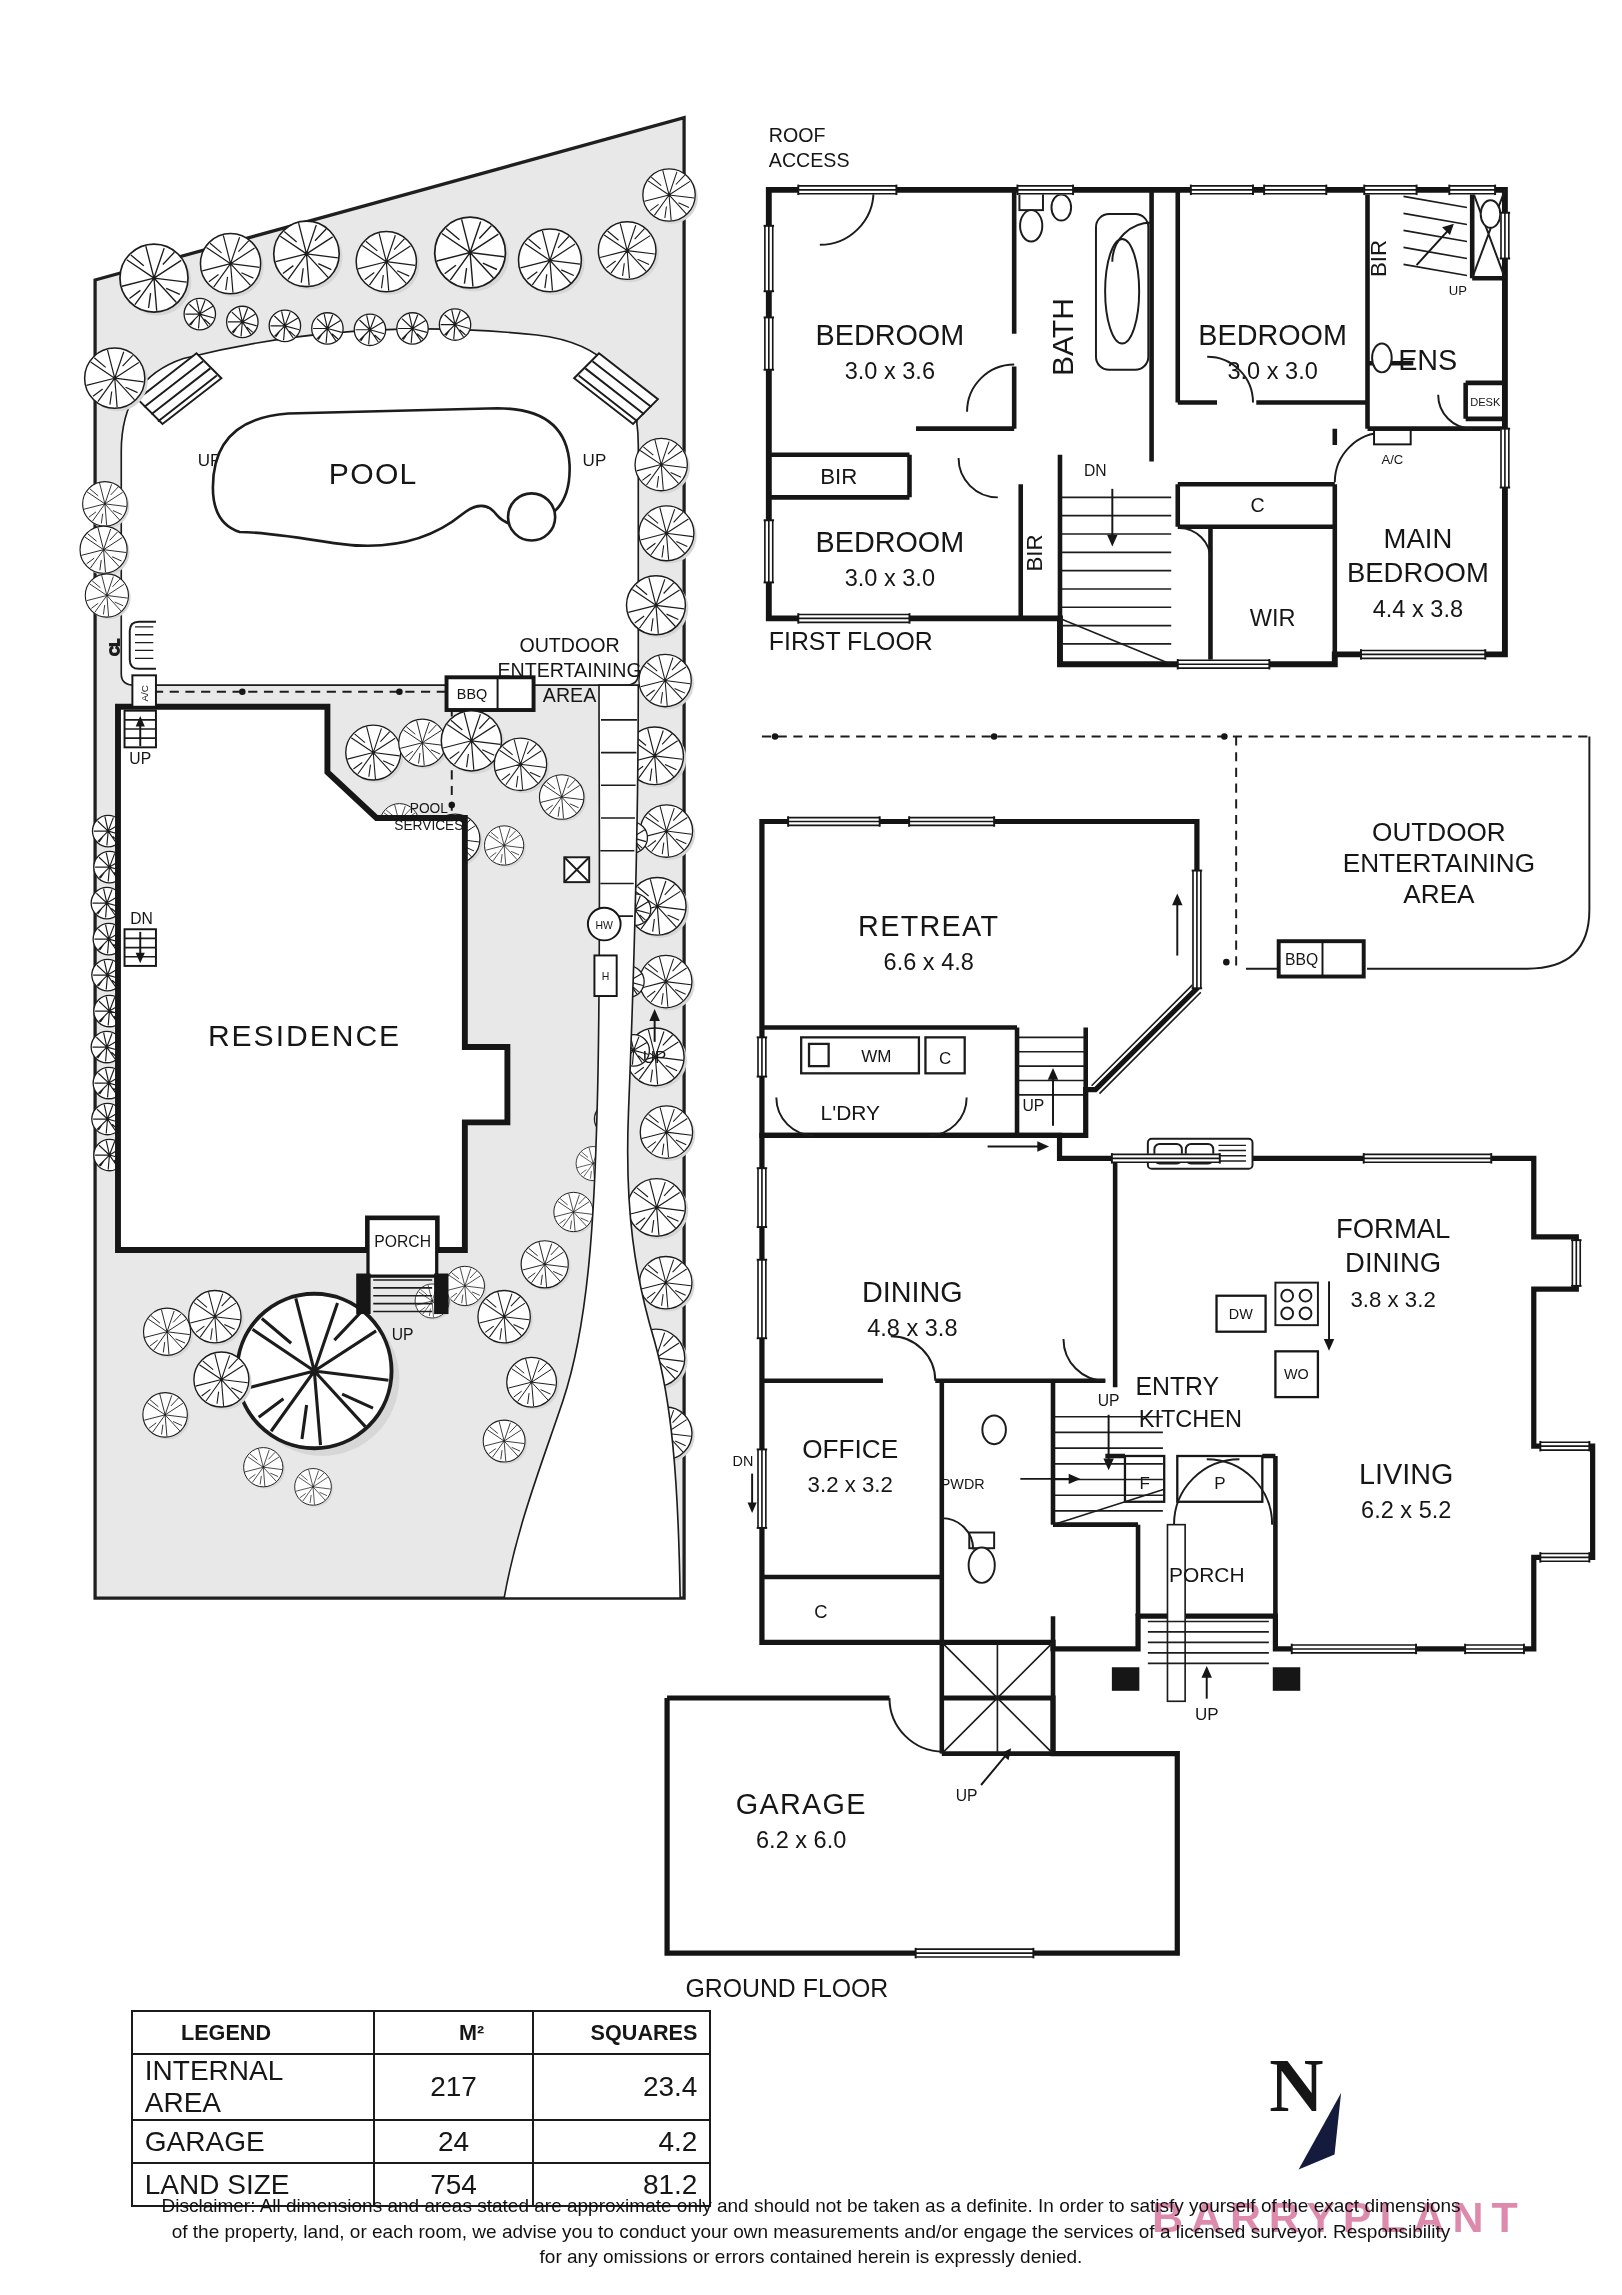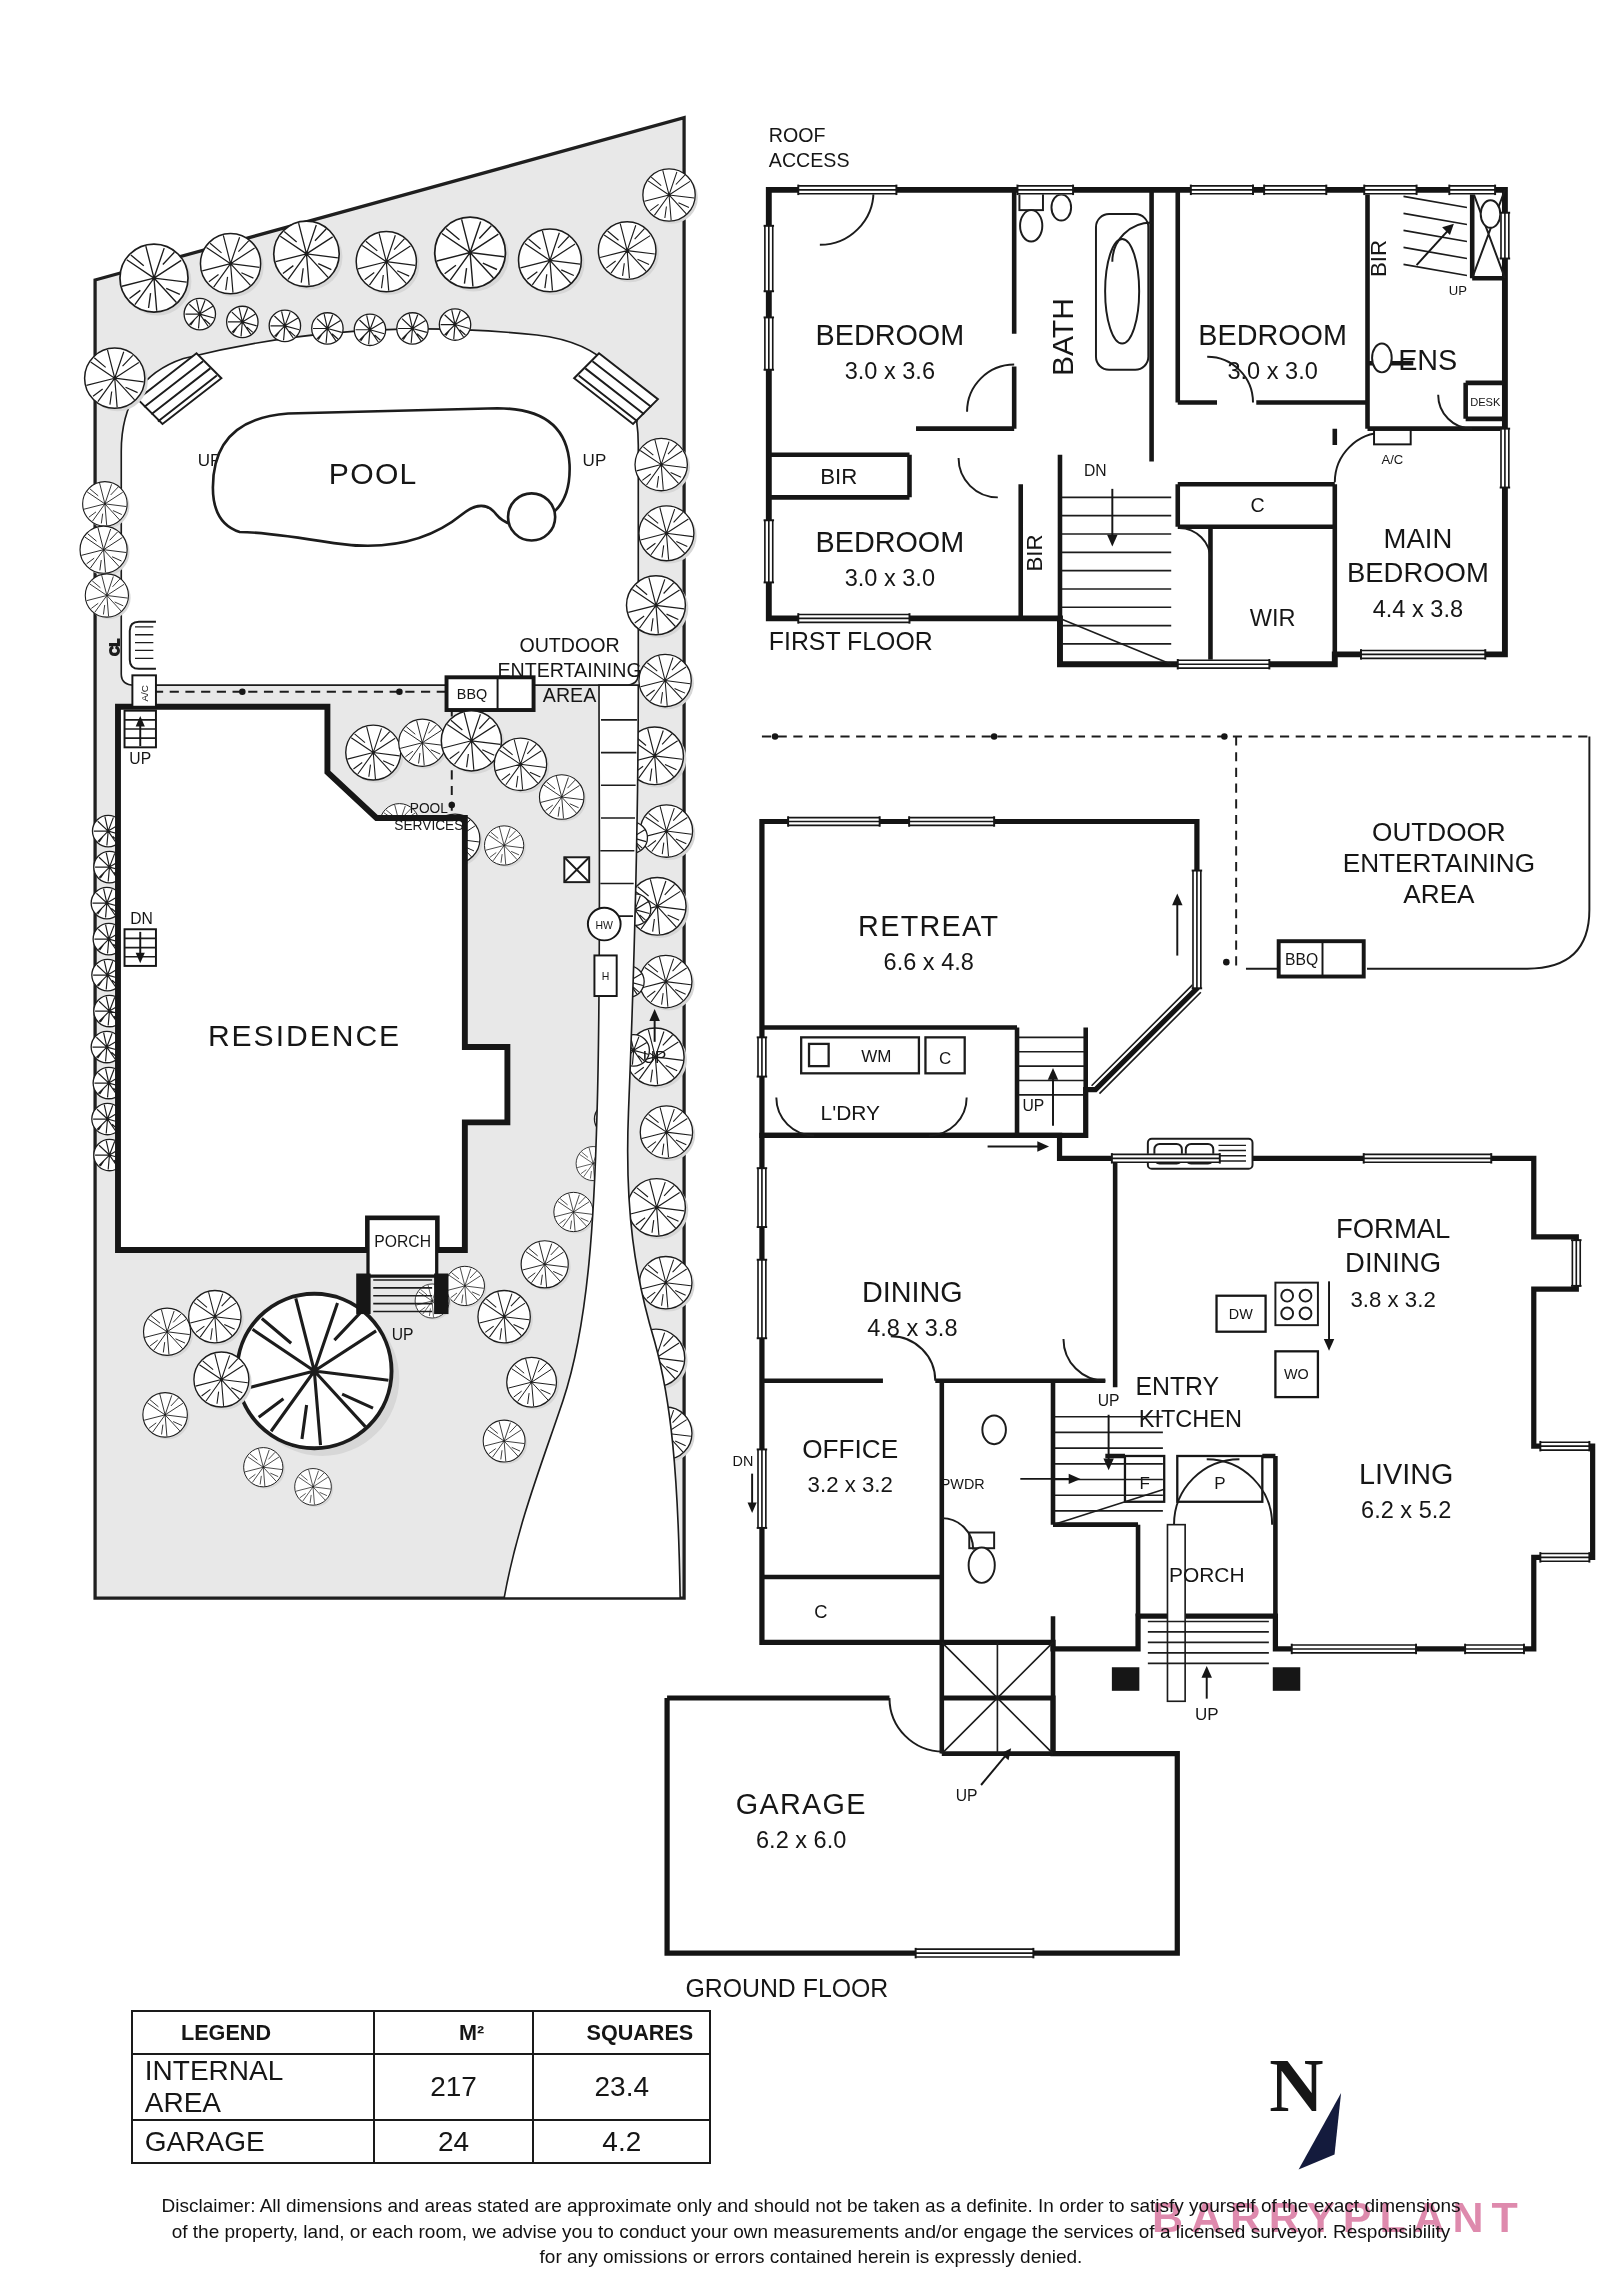--- a/index.html
+++ b/index.html
@@ -9,21 +9,21 @@
   .lbl{text-anchor:middle;}
   .start{text-anchor:start;}
   .wall{fill:none;stroke:#161616;stroke-linecap:butt;}
   .thin{fill:none;stroke:#1c1c1c;}
   .whitefill{fill:#ffffff;}
   #legend-table{position:absolute;left:131px;top:2010px;border-collapse:collapse;}
   #legend-table td,#legend-table th{border:2.6px solid #1a1a1a;height:41px;font-size:28px;
         padding:0 11.8px;background:#fff;}
   #legend-table th{font-size:21.6px;font-weight:bold;text-align:left;padding-left:48px;}
   #legend-table th.num,#legend-table td.num{text-align:center;width:98px;}
-  #legend-table th.sq,#legend-table td.sq{text-align:center;width:115px;margin-left:32px;}
+  #legend-table th.sq,#legend-table td.sq{text-align:right;width:115px;margin-left:32px;}
   #legend-table td.name{width:216px;text-align:left;}
   #disclaimer{position:absolute;left:0;top:2193px;width:1622px;text-align:center;
         font-size:19px;line-height:25.5px;color:#111;z-index:2;}
   #watermark{position:absolute;left:1152px;top:2193px;font-size:43px;font-weight:bold;
         letter-spacing:7.9px;color:#be185d;opacity:.5;z-index:1;}
   #north{position:absolute;left:1243px;top:2029px;z-index:2;}
 </style>
 </head>
 <body>
 
@@ -681,20 +681,25 @@
     <tr>
       <td class="name">INTERNAL AREA</td>
       <td class="num">217</td>
       <td class="sq">23.4</td>
     </tr>
     <tr>
       <td class="name">GARAGE</td>
       <td class="num">24</td>
       <td class="sq">4.2</td>
     </tr>
+    <tr>
+      <td class="name">LAND SIZE</td>
+      <td class="num">754</td>
+      <td class="sq">81.2</td>
+    </tr>
   </tbody>
     </table>
 
   <svg id="north" width="170" height="183" viewBox="0 0 260 280">
     <text x="40" y="125" font-size="115" font-weight="bold" fill="#141b3d" style="font-family:'Liberation Serif',serif;">N</text>
     <polygon points="150,98 85,215 140,192" fill="#141b3d"></polygon>
   </svg>
 
   <div id="watermark">BARRYPLANT</div>
   <div id="disclaimer">

